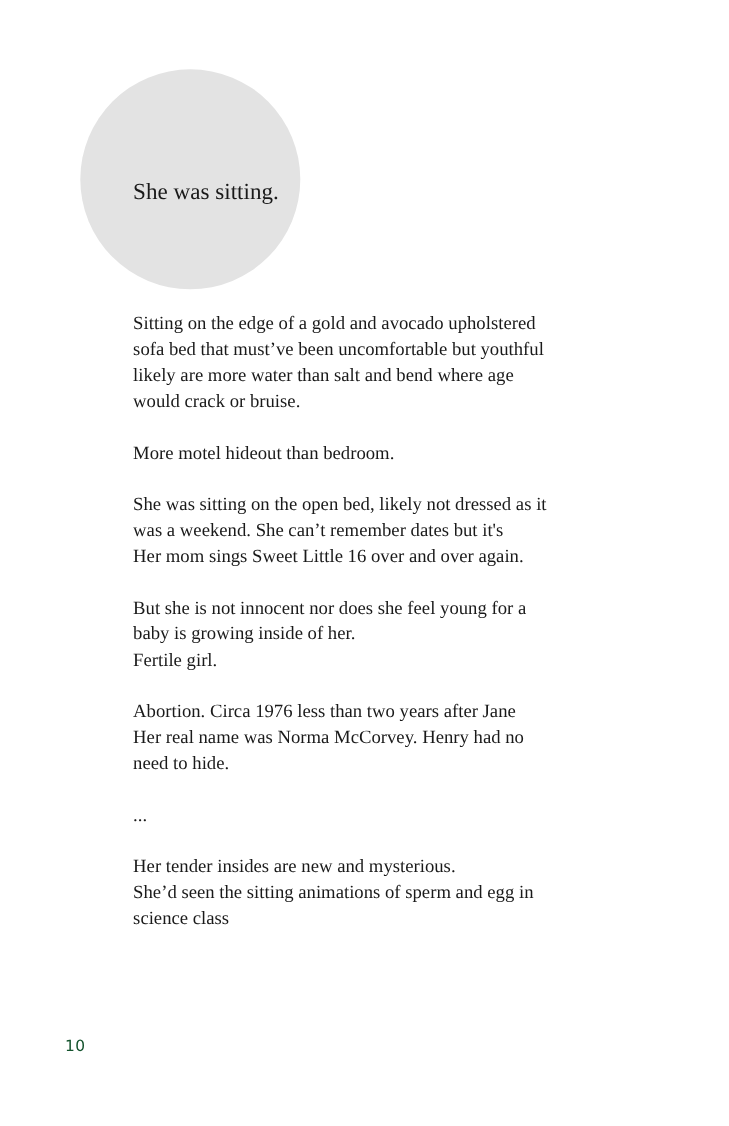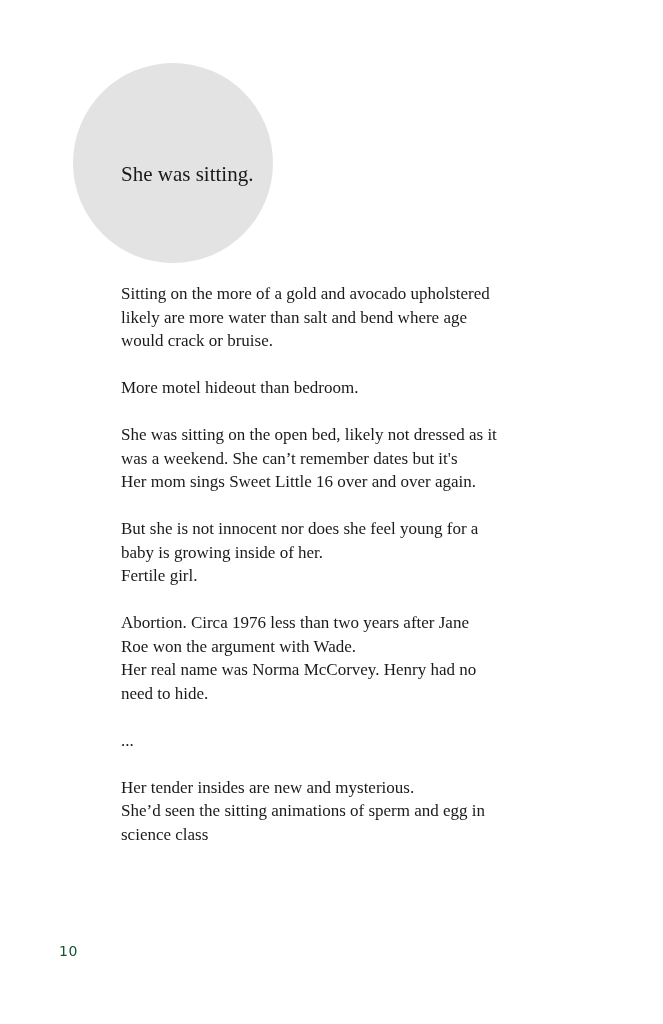--- a/index.html
+++ b/index.html
@@ -65,21 +65,22 @@
   </style>
 </head>
 <body>
 
 <div class="circle"></div>
 
 <h1 class="chapter-title">She was sitting.</h1>
 
 <div class="body-text">
   <div>
-    <span class="line">Sitting on the more of a gold and avocado upholstered</span>
+    <span class="line">Sitting on the edge of a gold and avocado upholstered</span>
+    <span class="line">sofa bed that must’ve been uncomfortable but youthful</span>
     <span class="line">likely are more water than salt and bend where age</span>
     <span class="line">would crack or bruise.</span>
   </div>
   <span class="blank"></span>
   <div>
     <span class="line">More motel hideout than bedroom.</span>
   </div>
   <span class="blank"></span>
   <div>
     <span class="line">She was sitting on the open bed, likely not dressed as it</span>
@@ -88,21 +89,20 @@
   </div>
   <span class="blank"></span>
   <div>
     <span class="line">But she is not innocent nor does she feel young for a</span>
     <span class="line">baby is growing inside of her.</span>
     <span class="line">Fertile girl.</span>
   </div>
   <span class="blank"></span>
   <div>
     <span class="line">Abortion. Circa 1976 less than two years after Jane</span>
-    <span class="line">Roe won the argument with Wade.</span>
     <span class="line">Her real name was Norma McCorvey. Henry had no</span>
     <span class="line">need to hide.</span>
   </div>
   <span class="blank"></span>
   <div>
     <span class="line">...</span>
   </div>
   <span class="blank"></span>
   <div>
     <span class="line">Her tender insides are new and mysterious.</span>

